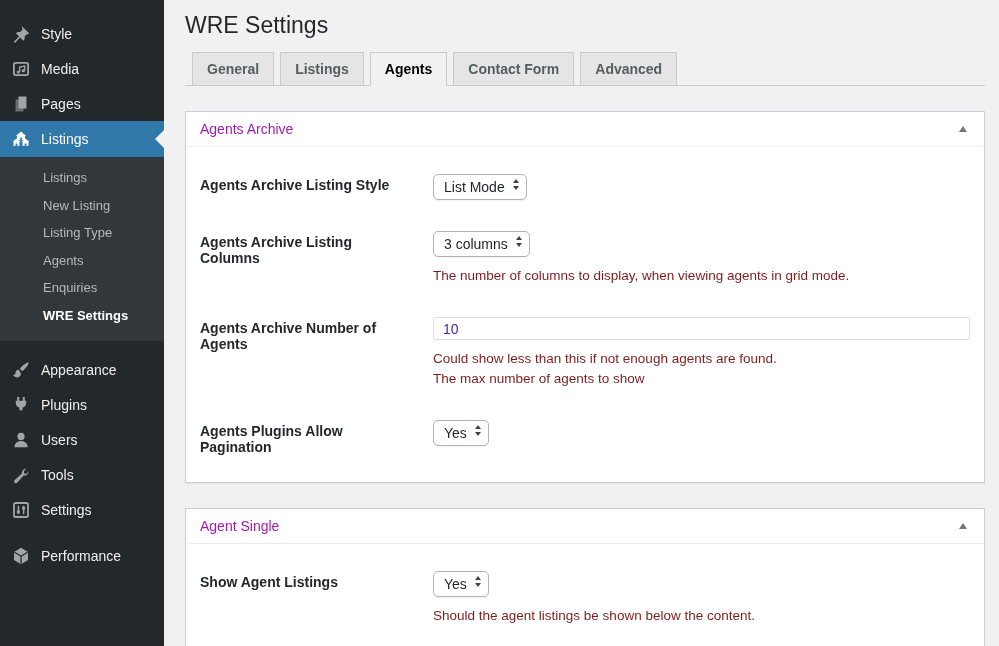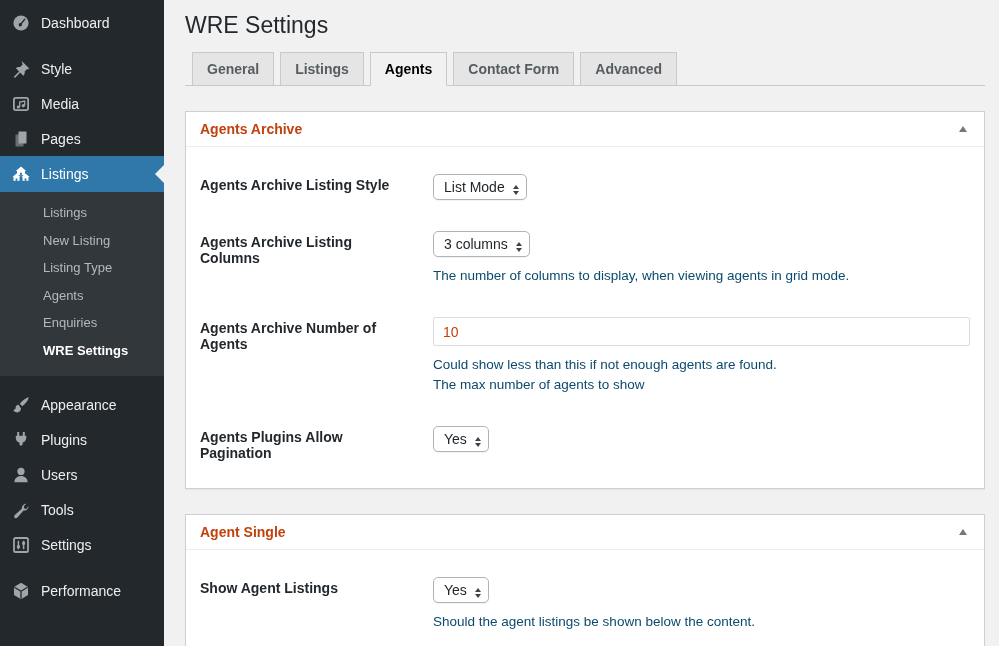--- a/index.html
+++ b/index.html
@@ -52,77 +52,67 @@
 
   
   .panel {
     width:800px; background:#ffffff; border:1px solid #ccd0d4;
     box-shadow:0 1px 1px rgba(0,0,0,.04); margin-top:25px;
   }
   .panel-header {
     display:flex; align-items:center; justify-content:space-between;
     padding:9px 14px; border-bottom:1px solid #eeeeee;
   }
-  .panel-title { font-size:14px; font-weight:700; color:#c2410c; line-height:16px; }
+  .panel-title { font-size:14px; font-weight:400; color:#a21caf; line-height:16px; }
   .collapse-btn { background:none; border:none; cursor:pointer; padding:3px; display:flex; }
   .collapse-tri {
     width:0; height:0; display:block;
     border-left:4.5px solid transparent; border-right:4.5px solid transparent;
     border-bottom:6px solid #72777c;
   }
   .panel-body { padding:27px 14px 27px 14px; }
   .field-row { display:flex; align-items:flex-start; }
   .field-row + .field-row { margin-top:31px; }
   .field-label {
     width:233px; min-width:233px; padding-right:20px; padding-top:3px;
     font-size:14px; font-weight:700; color:#23282d; line-height:16px;
   }
   .field-control { flex:1; }
 
   .select-box {
-    display:inline-flex; align-items:flex-end; background:#ffffff;
+    display:inline-flex; align-items:flex-start; background:#ffffff;
     border:1px solid #b3b3b3; border-radius:5px; padding:4px 7px 4px 10px;
     font-size:14px; color:#1d2327; cursor:pointer;
     box-shadow:0 1px 1px rgba(0,0,0,.05);
   }
   .sel-arrows { display:inline-flex; flex-direction:column; margin-left:8px; gap:2.5px; }
   .sel-arrows .up {
     width:0; height:0;
     border-left:3.5px solid transparent; border-right:3.5px solid transparent;
     border-bottom:4.5px solid #3c434a;
   }
   .sel-arrows .down {
     width:0; height:0;
     border-left:3.5px solid transparent; border-right:3.5px solid transparent;
     border-top:4.5px solid #3c434a;
   }
 
   .text-input {
-    width:100%; height:29px; padding:4px 9px; font-size:14px;
+    width:100%; height:23px; padding:4px 9px; font-size:14px;
     font-family:"Liberation Sans","DejaVu Sans",sans-serif;
-    border:1px solid #dddddd; border-radius:2px; color:#c2410c; background:#fff;
-  }
-  .description { margin-top:9px; font-size:13.5px; color:#0c4a6e; line-height:20px; }
+    border:1px solid #dddddd; border-radius:2px; color:#4c1d95; background:#fff;
+  }
+  .description { margin-top:9px; font-size:13.5px; color:#7f1d1d; line-height:20px; }
   .description + .description { margin-top:0; }
 </style>
 </head>
 <body>
 
 <div class="app">
   <aside class="sidebar" id="sidebar">
-      <div class="menu-item">
-        <span class="mi-icon">
-          <svg viewBox="0 0 20 20">
-            <circle cx="10" cy="10" r="7.6" fill="currentColor"></circle>
-            <path d="M9.4 11.6 L14 5.9" stroke="#23282d" stroke-width="1.5" fill="none"></path>
-            <circle cx="9.3" cy="11.8" r="1.7" fill="#23282d"></circle>
-          </svg>
-        </span>
-        <span class="mi-label">Dashboard</span>
-      </div>
       <div class="menu-sep"></div>
       <div class="menu-item">
         <span class="mi-icon">
           <svg viewBox="0 0 20 20">
             <path fill="currentColor" d="M10.7 1.9l7.4 7.4-1.1 1.1-.9-.3-2.5 2.5c.4 1.5-.05 3.1-1.2 4.2l-3.2-3.2-5.3 5.3-1.1-1.1 5.3-5.3-3.2-3.2c1.1-1.15 2.7-1.6 4.2-1.2l2.5-2.5-.3-.9z"></path>
           </svg>
         </span>
         <span class="mi-label">Style</span>
       </div>
       <div class="menu-item">

